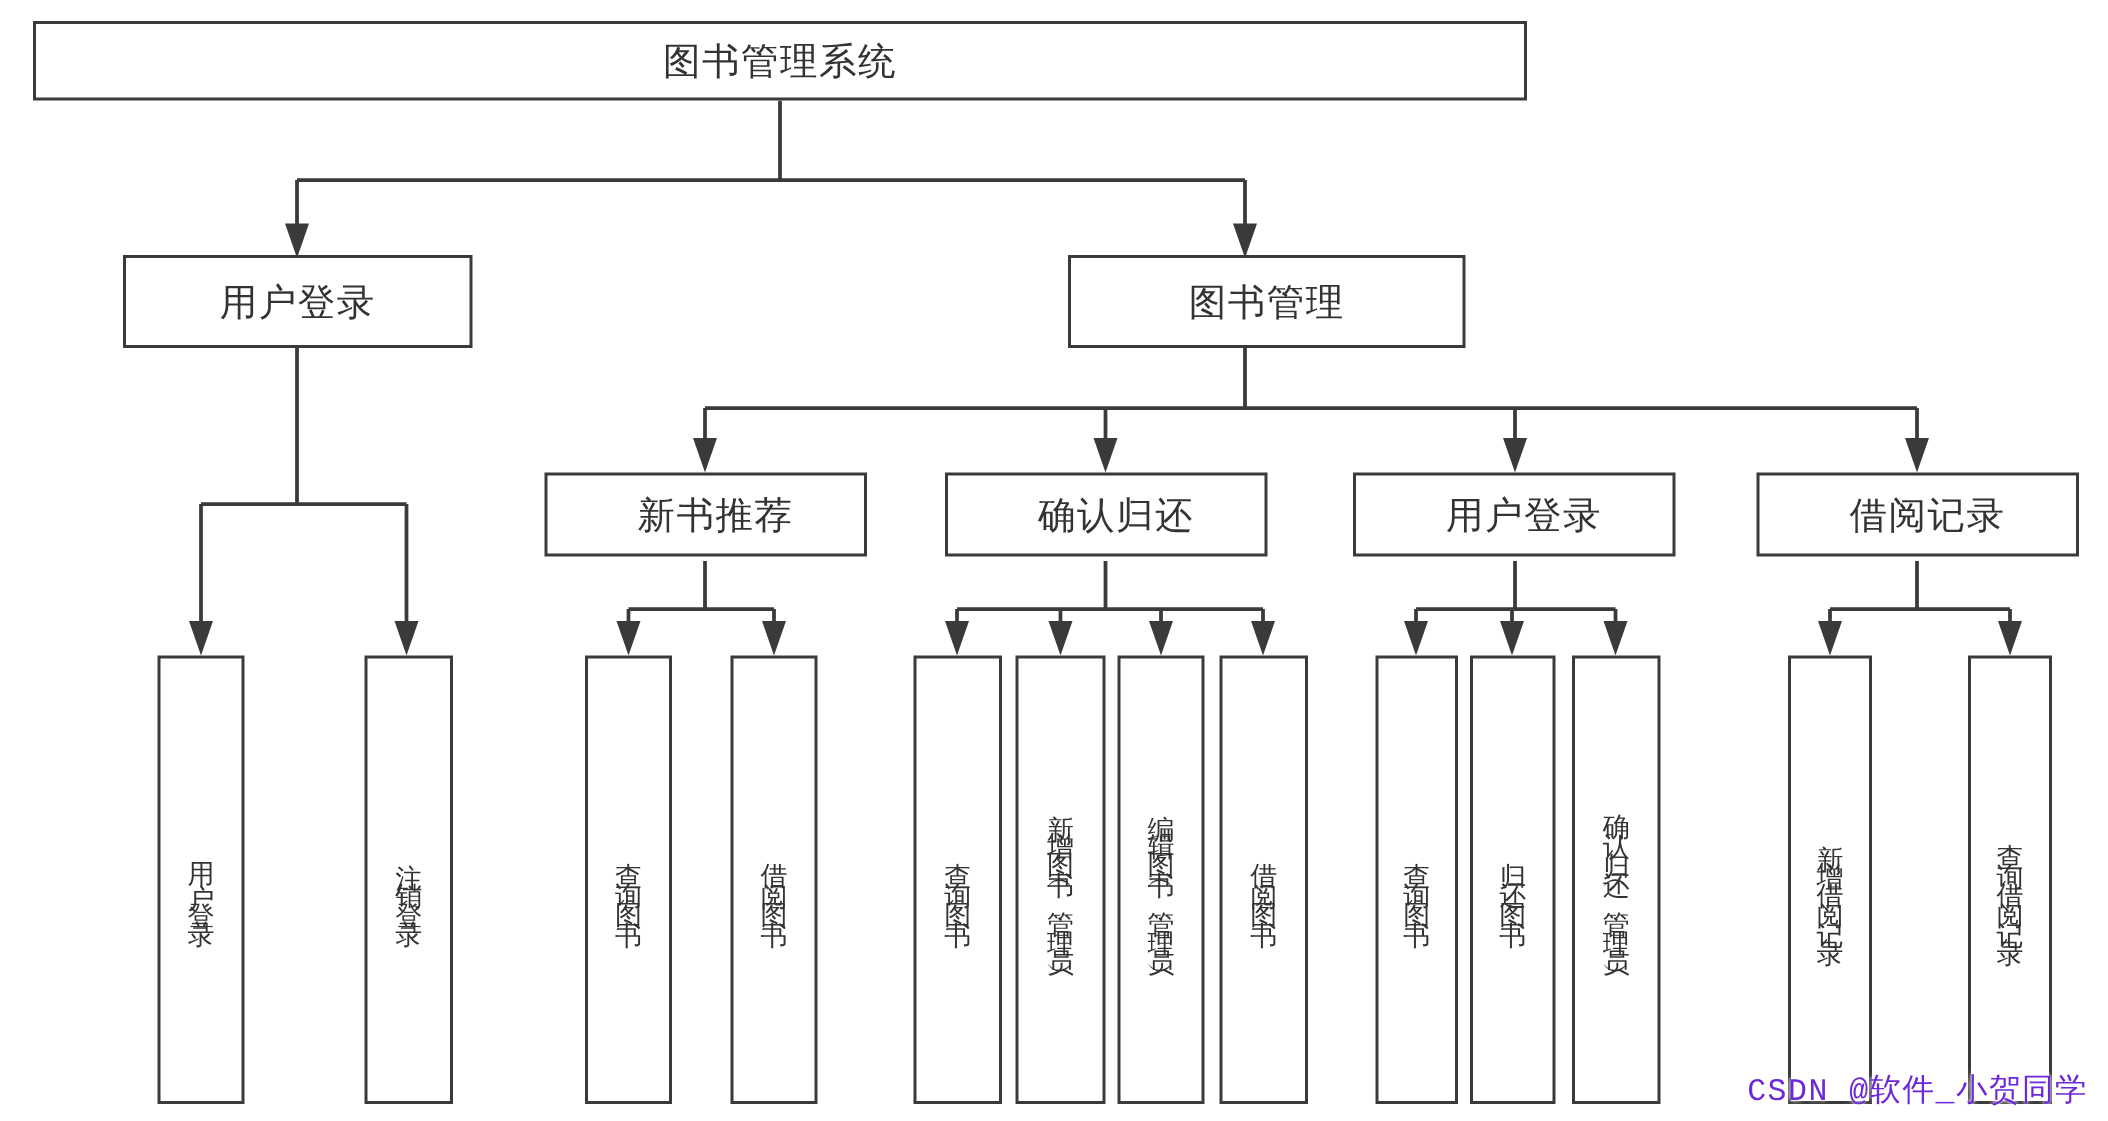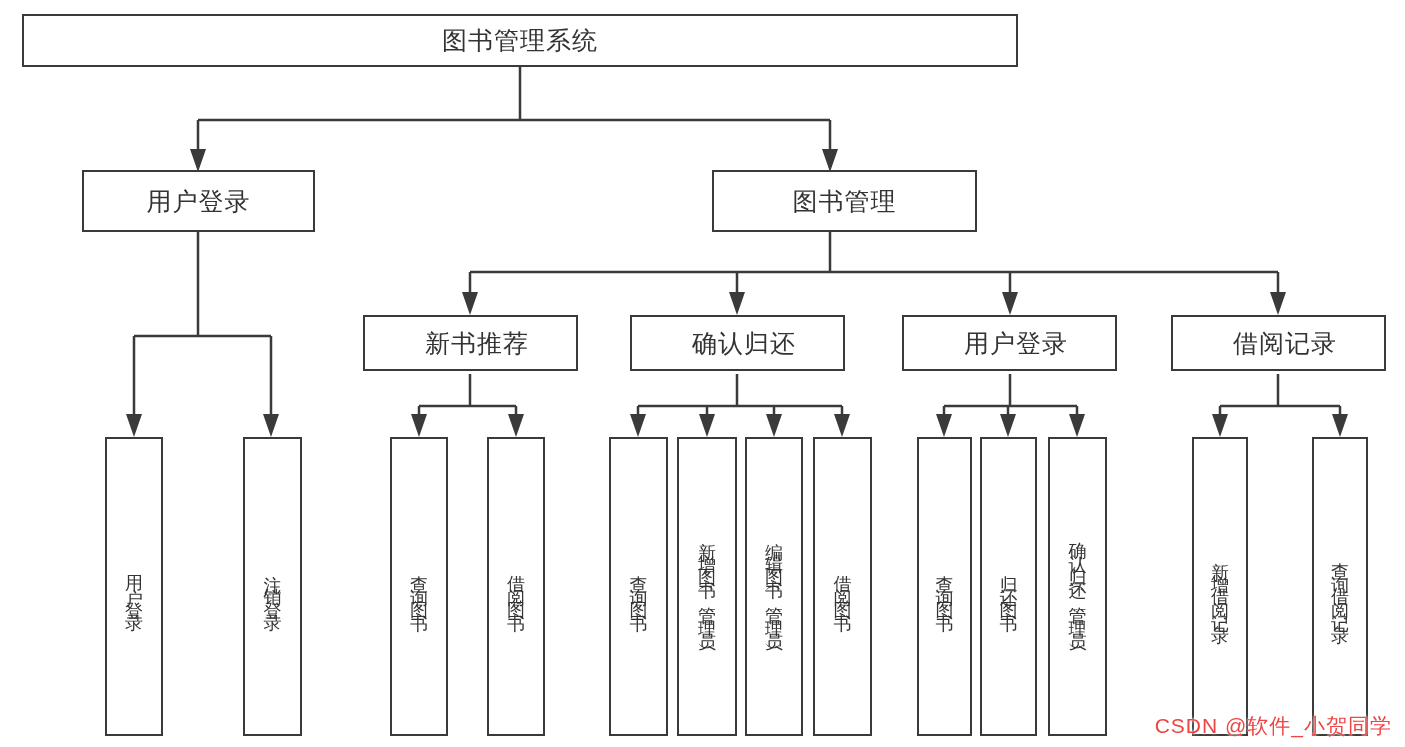--- a/index.html
+++ b/index.html
@@ -58,25 +58,26 @@
   .leaf-9  { left: 917px;  width: 55px; }
   .leaf-10 { left: 980px;  width: 57px; }
   .leaf-11 { left: 1048px; width: 59px; }
   .leaf-12 { left: 1192px; width: 56px; }
   .leaf-13 { left: 1312px; width: 56px; }
   .watermark {
     position: absolute;
     right: 13px;
     top: 712px;
     font-size: 21px;
-    color: #ef4444;
+    color: #6d28d9;
     text-shadow: 0 0 2px #ffffff, 0 0 4px #ffffff;
     letter-spacing: 1px;
     z-index: 5;
     white-space: nowrap;
+    font-family: Liberation Mono, monospace;
   }
 </style>
 </head>
 <body>
 
 <div class="canvas">
 
   <svg class="connector-layer" viewBox="0 0 1405 747" xmlns="http://www.w3.org/2000/svg">
     <g stroke="#3a3a3a" stroke-width="2.5" fill="none">
 

